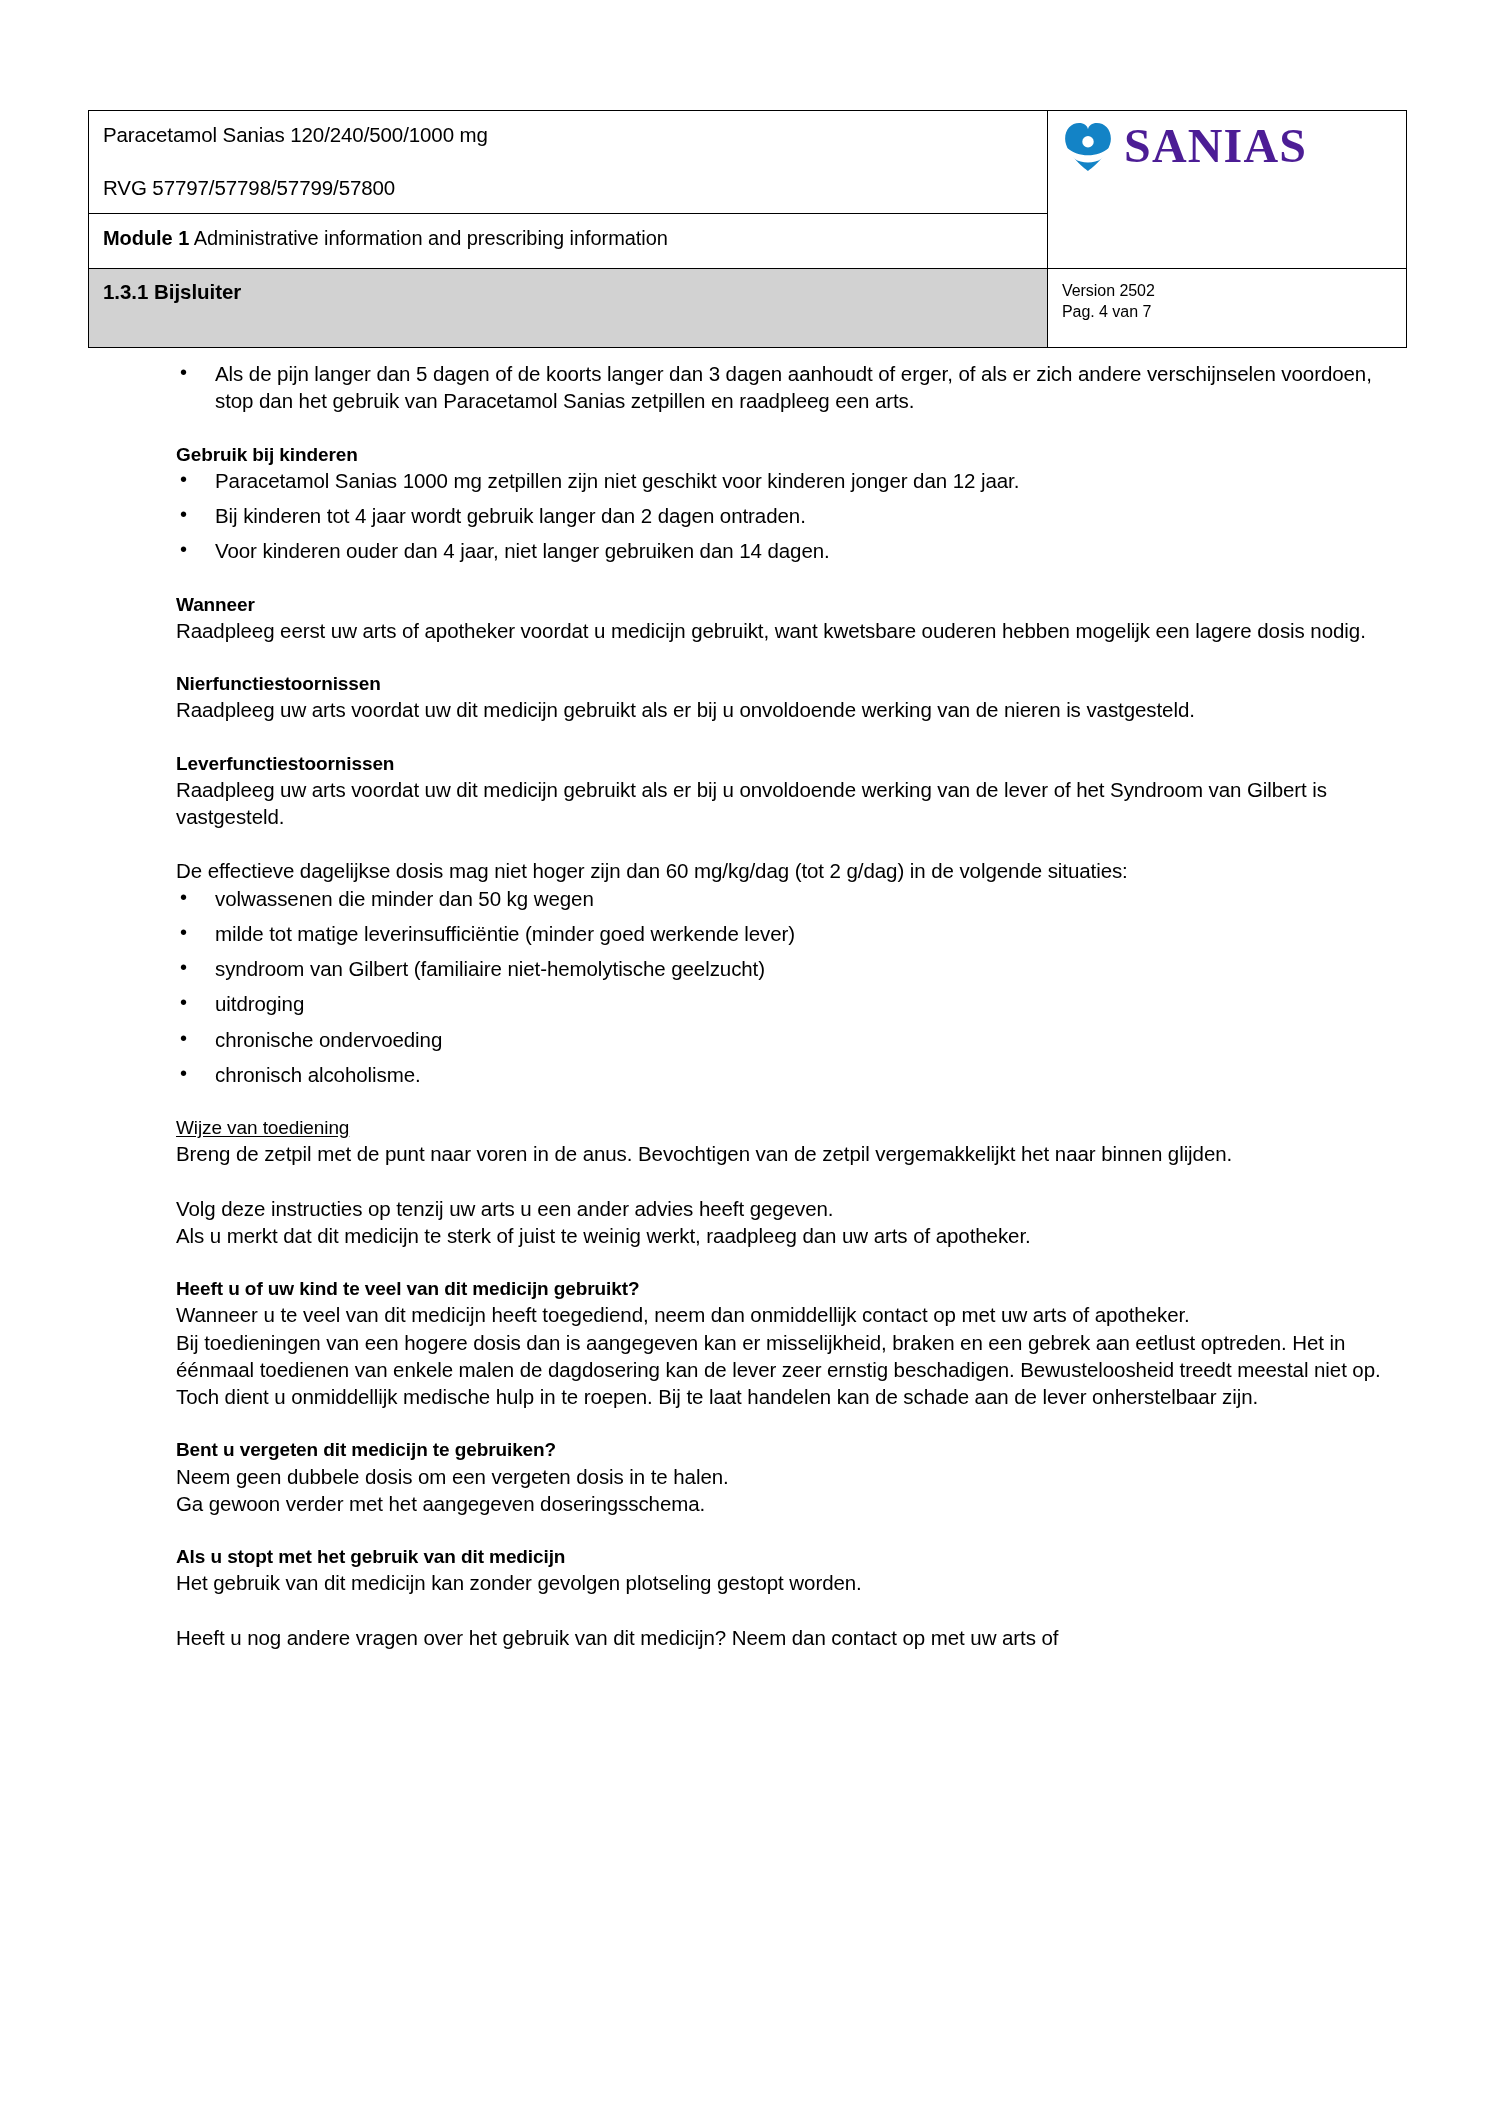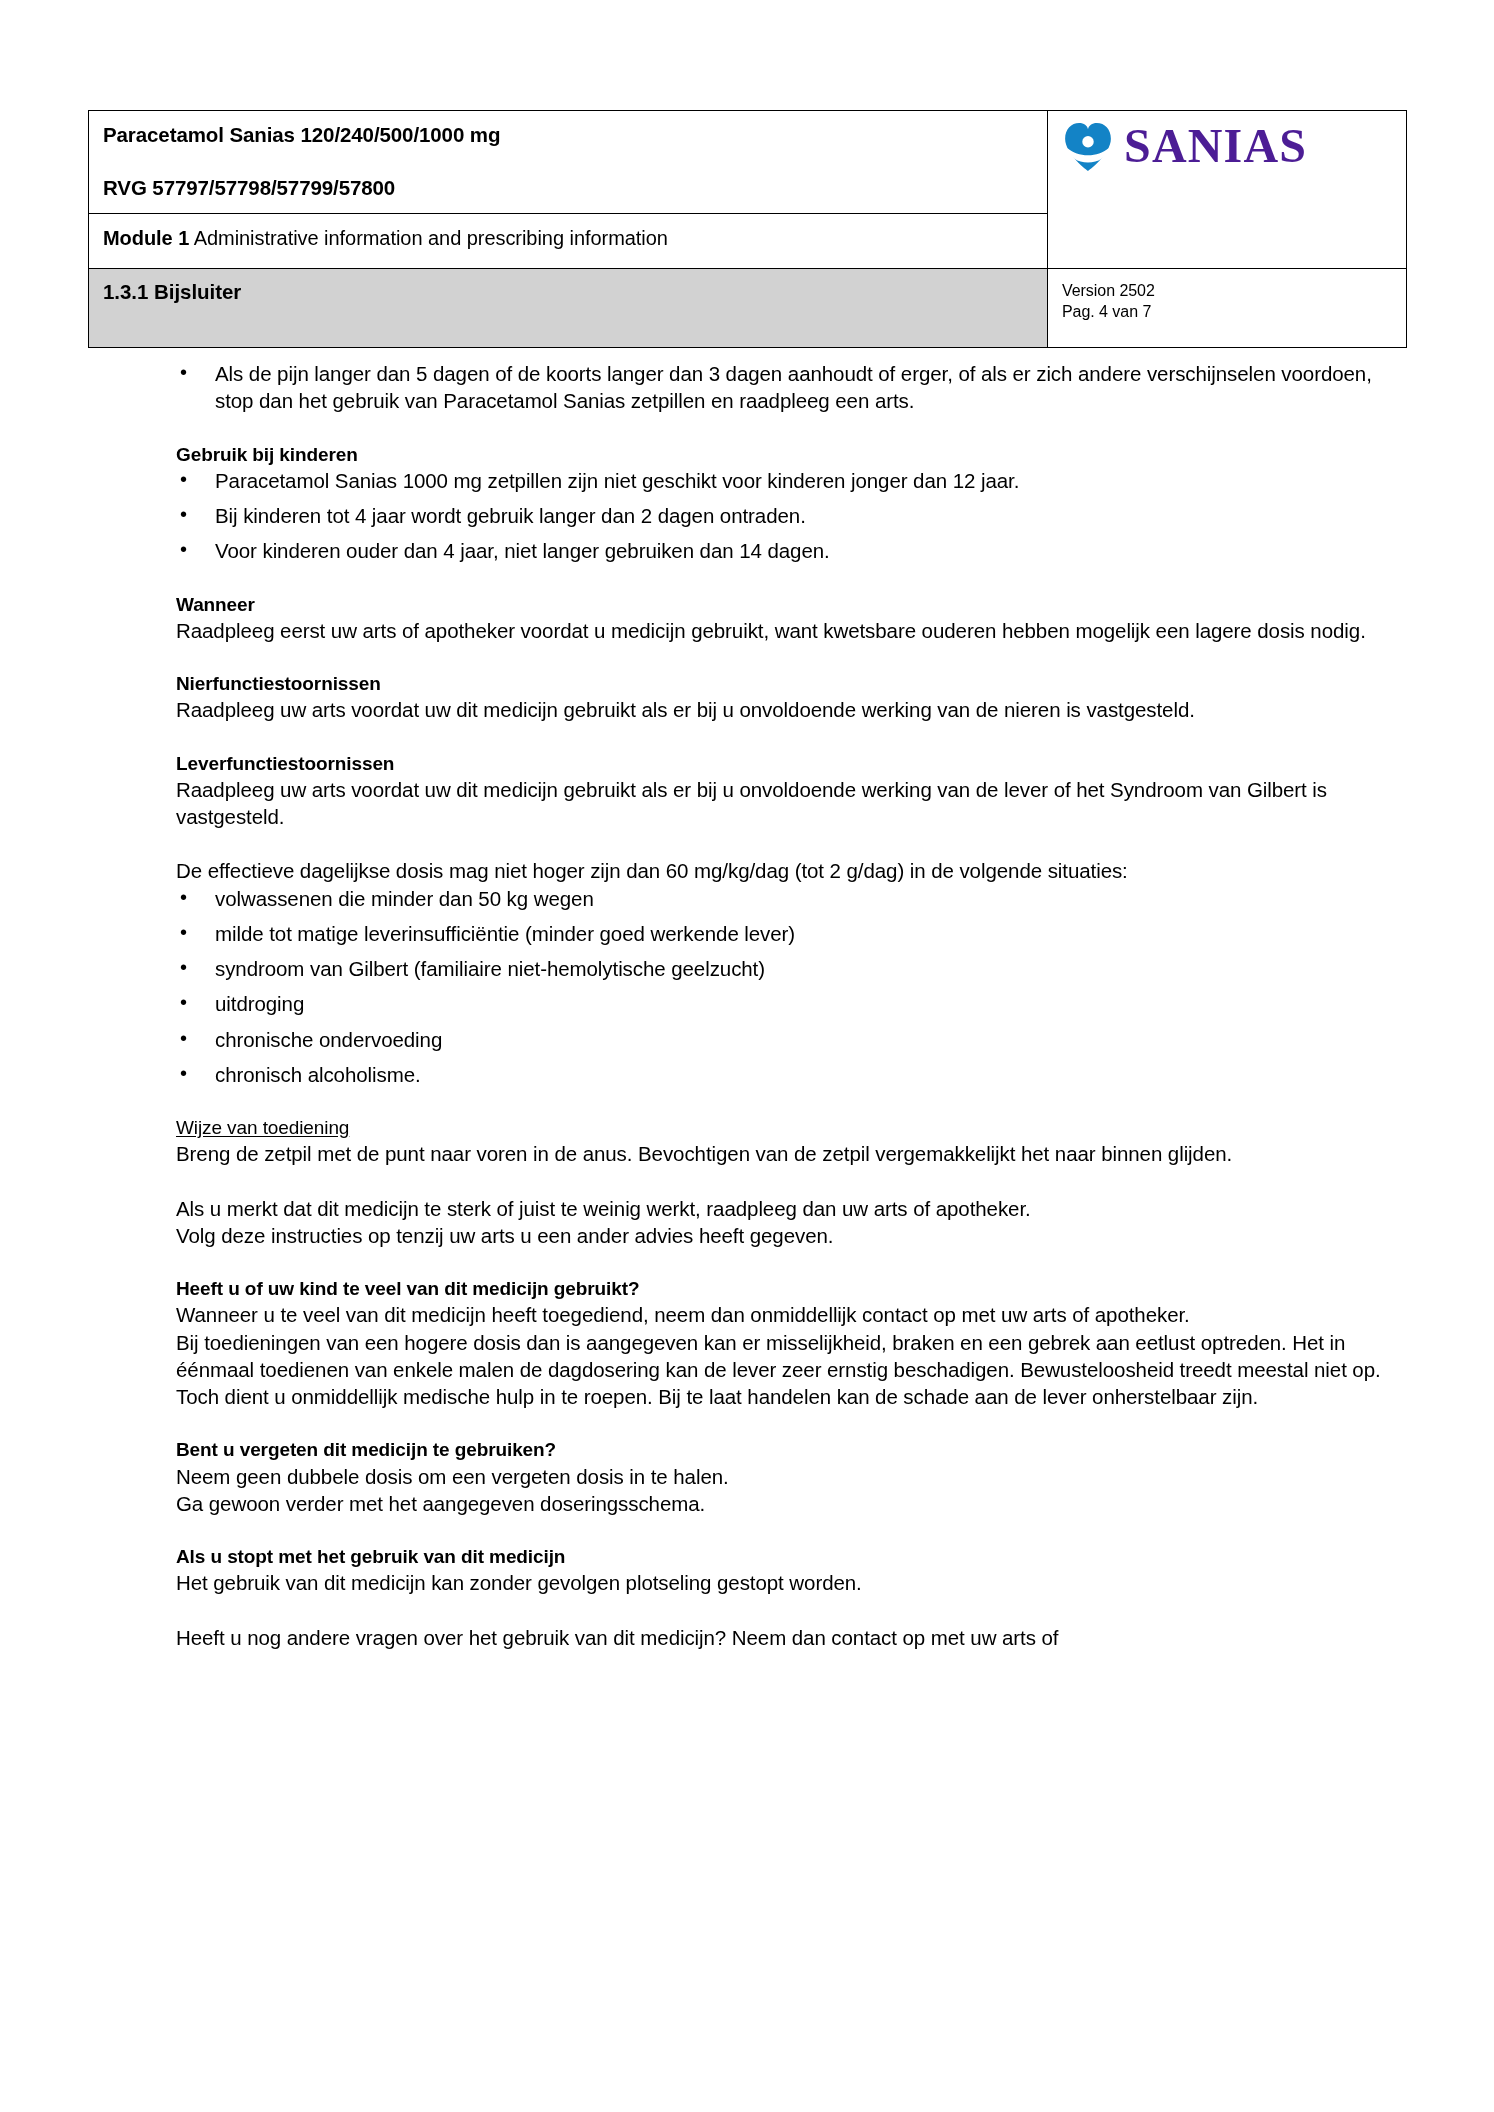--- a/index.html
+++ b/index.html
@@ -38,21 +38,21 @@
     padding: 0;
   }
   .cell-pad {
     padding: 11px 12px 12px 14px;
   }
   .col-left  { width: 958px; }
   .col-right { width: 358px; }
 
   .hdr-title-line {
     font-size: 20.5px;
-    font-weight: bold;
+    font-weight: normal;
     line-height: 1.30;
     letter-spacing: -0.1px;
   }
   .hdr-title-gap { height: 26px; }
 
   .hdr-module {
     font-size: 20px;
     line-height: 1.32;
     letter-spacing: -0.05px;
   }
@@ -235,22 +235,22 @@
       <li class="tight">chronisch alcoholisme.</li>
     </ul>
 
     <div class="gap-m"></div>
 
     <h3 class="sec underline">Wijze van toediening</h3>
     <p class="para">Breng de zetpil met de punt naar voren in de anus. Bevochtigen van de zetpil vergemakkelijkt het naar binnen glijden.</p>
 
     <div class="gap-m"></div>
 
+    <p class="para">Volg deze instructies op tenzij uw arts u een ander advies heeft gegeven.</p>
     <p class="para">Als u merkt dat dit medicijn te sterk of juist te weinig werkt, raadpleeg dan uw arts of apotheker.</p>
-    <p class="para">Volg deze instructies op tenzij uw arts u een ander advies heeft gegeven.</p>
 
     <div class="gap-m"></div>
 
     <h3 class="sec">Heeft u of uw kind te veel van dit medicijn gebruikt?</h3>
     <p class="para">Wanneer u te veel van dit medicijn heeft toegediend, neem dan onmiddellijk contact op met uw arts of apotheker.</p>
     <p class="para">Bij toedieningen van een hogere dosis dan is aangegeven kan er misselijkheid, braken en een gebrek aan eetlust optreden. Het in éénmaal toedienen van enkele malen de dagdosering kan de lever zeer ernstig beschadigen. Bewusteloosheid treedt meestal niet op. Toch dient u onmiddellijk medische hulp in te roepen. Bij te laat handelen kan de schade aan de lever onherstelbaar zijn.</p>
 
     <div class="gap-m"></div>
 
     <h3 class="sec">Bent u vergeten dit medicijn te gebruiken?</h3>

